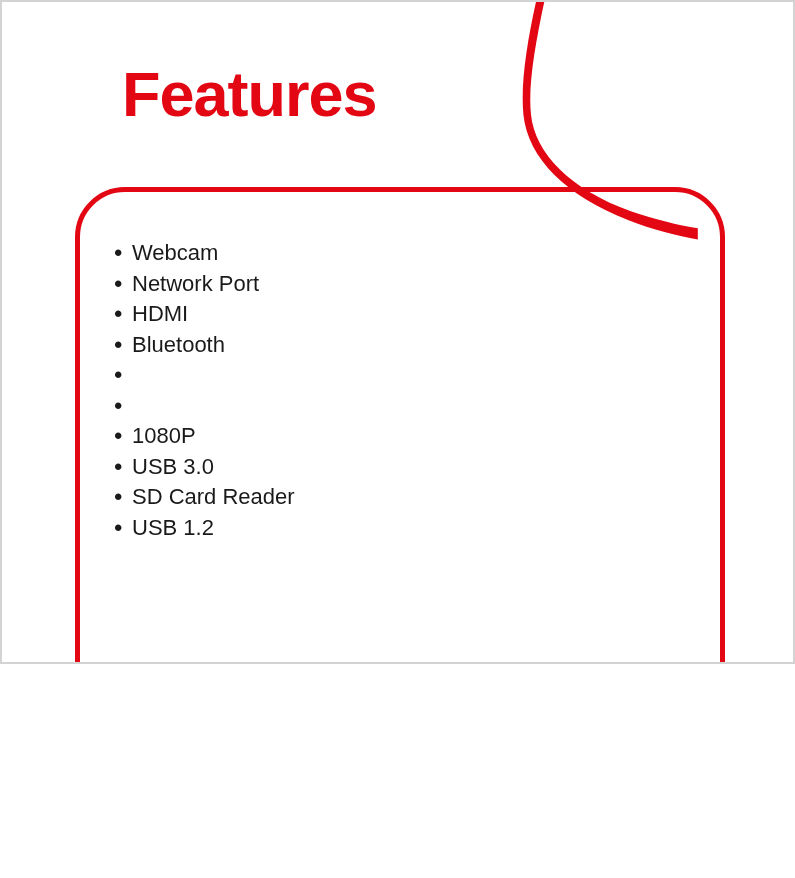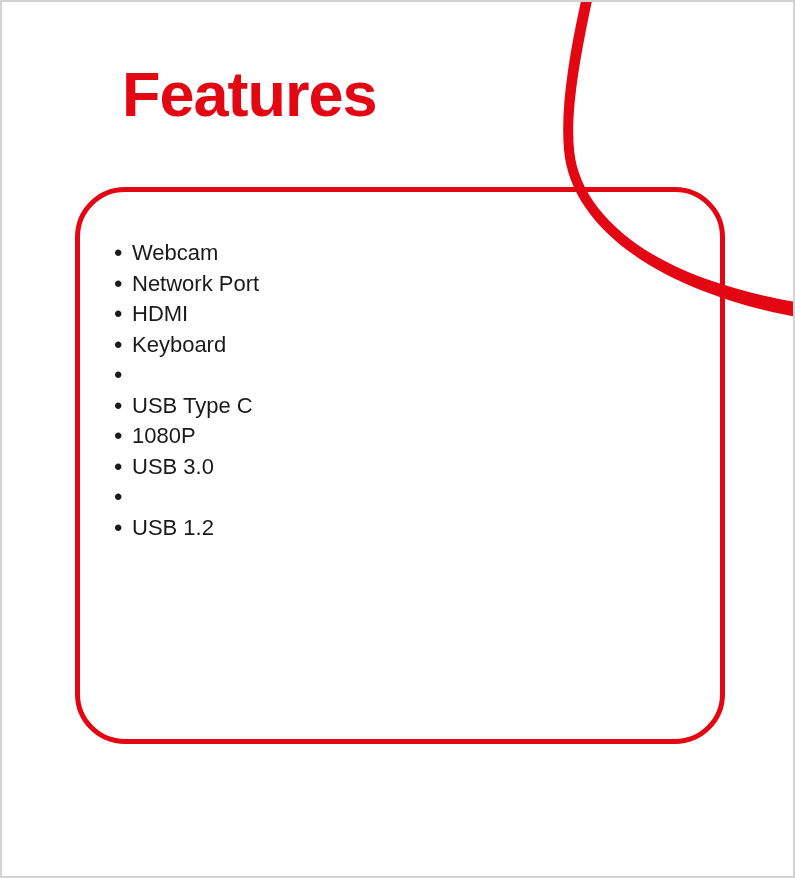--- a/index.html
+++ b/index.html
@@ -5,21 +5,21 @@
   :root{
     --accent: #e30613;
     --ink: #1a1a1a;
     --page-border: #d3d3d3;
     --bg: #ffffff;
   }
   html,body{margin:0;padding:0;background:#fff;}
   .slide{
     position:relative;
     width:795px;
-    height:878px;
+    height:664px;
     box-sizing:border-box;
     background:var(--bg);
     border:2px solid var(--page-border);
     overflow:hidden;
     font-family:"Liberation Sans", sans-serif;
   }
   .swoosh{
     position:absolute;
     inset:0;
     width:100%;
@@ -112,44 +112,44 @@
         <span class="label">Network Port</span>
       </li>
 
       <li>
         <span class="bullet">•</span>
         <span class="label">HDMI</span>
       </li>
 
       <li>
         <span class="bullet">•</span>
-        <span class="label">Keyboard</span>
+        <span class="label">Bluetooth</span>
       </li>
 
       <li>
         <span class="bullet">•</span>
       </li>
 
       <li>
         <span class="bullet">•</span>
-        <span class="label">USB Type C</span>
       </li>
 
       <li>
         <span class="bullet">•</span>
         <span class="label">1080P</span>
       </li>
 
       <li>
         <span class="bullet">•</span>
         <span class="label">USB 3.0</span>
       </li>
 
       <li>
         <span class="bullet">•</span>
+        <span class="label">SD Card Reader</span>
       </li>
 
       <li>
         <span class="bullet">•</span>
         <span class="label">USB 1.2</span>
       </li>
     </ul>
 
 </div>
 

